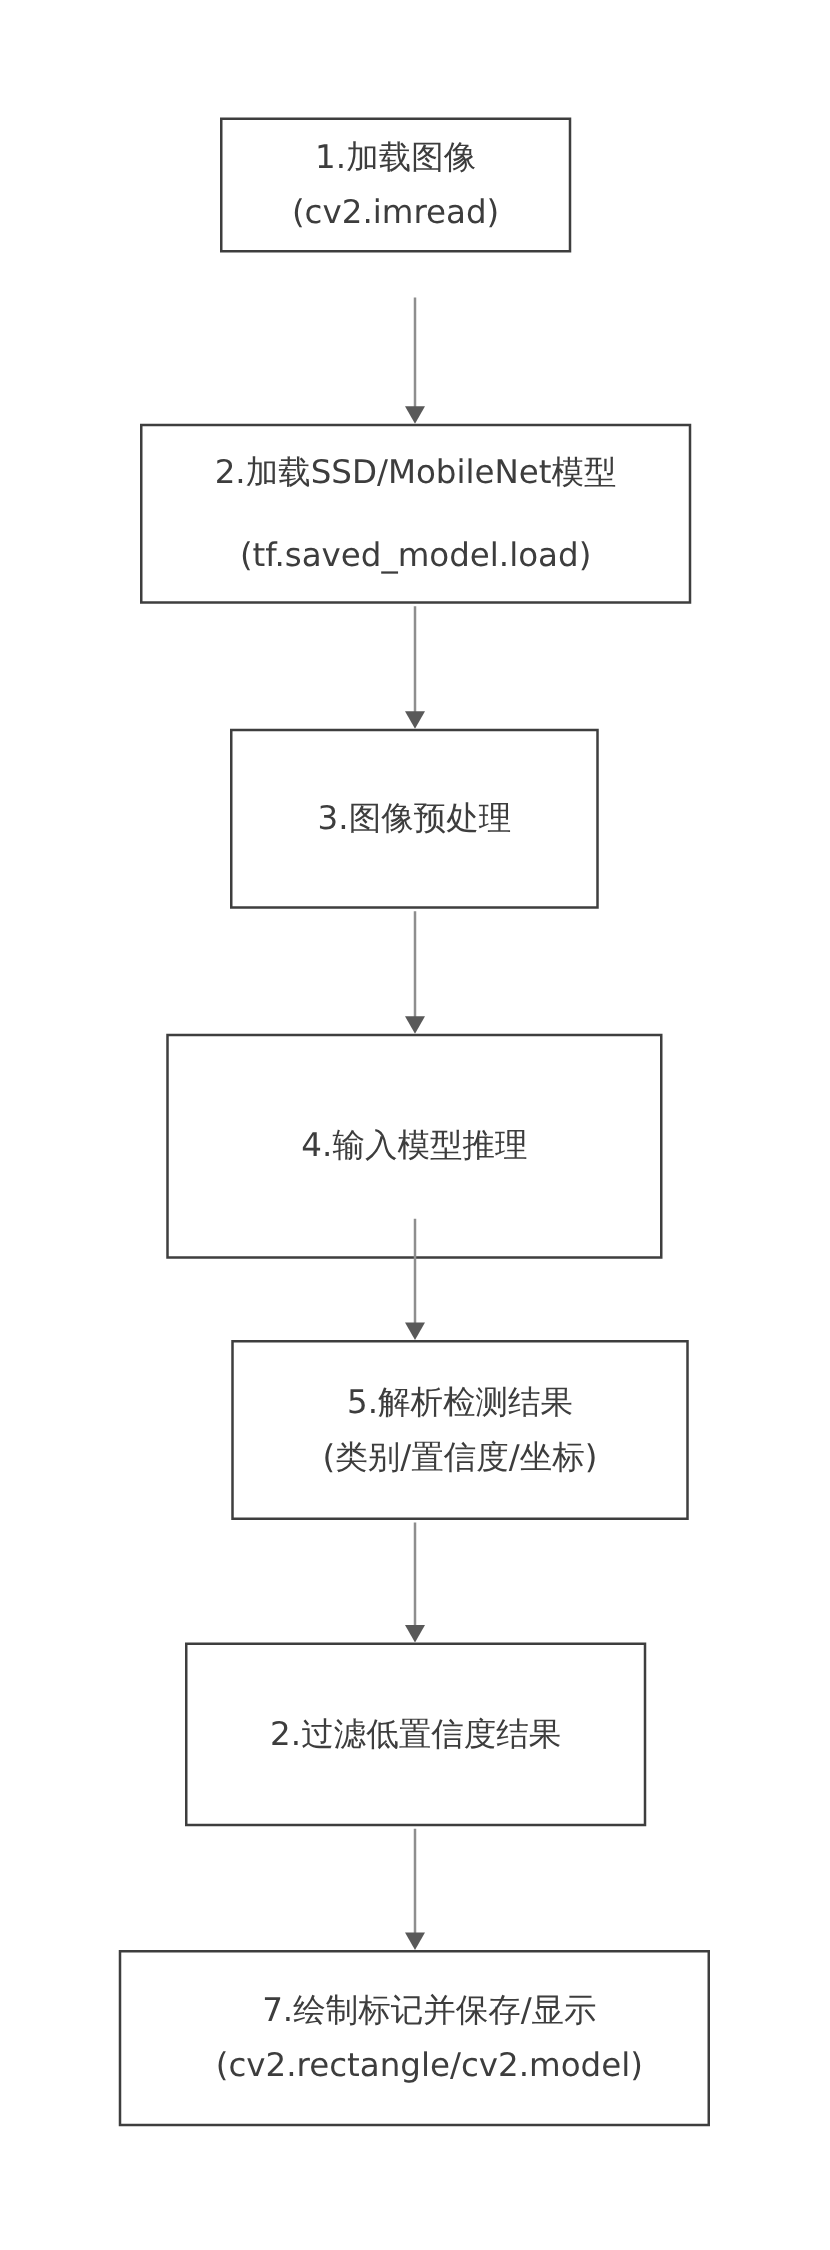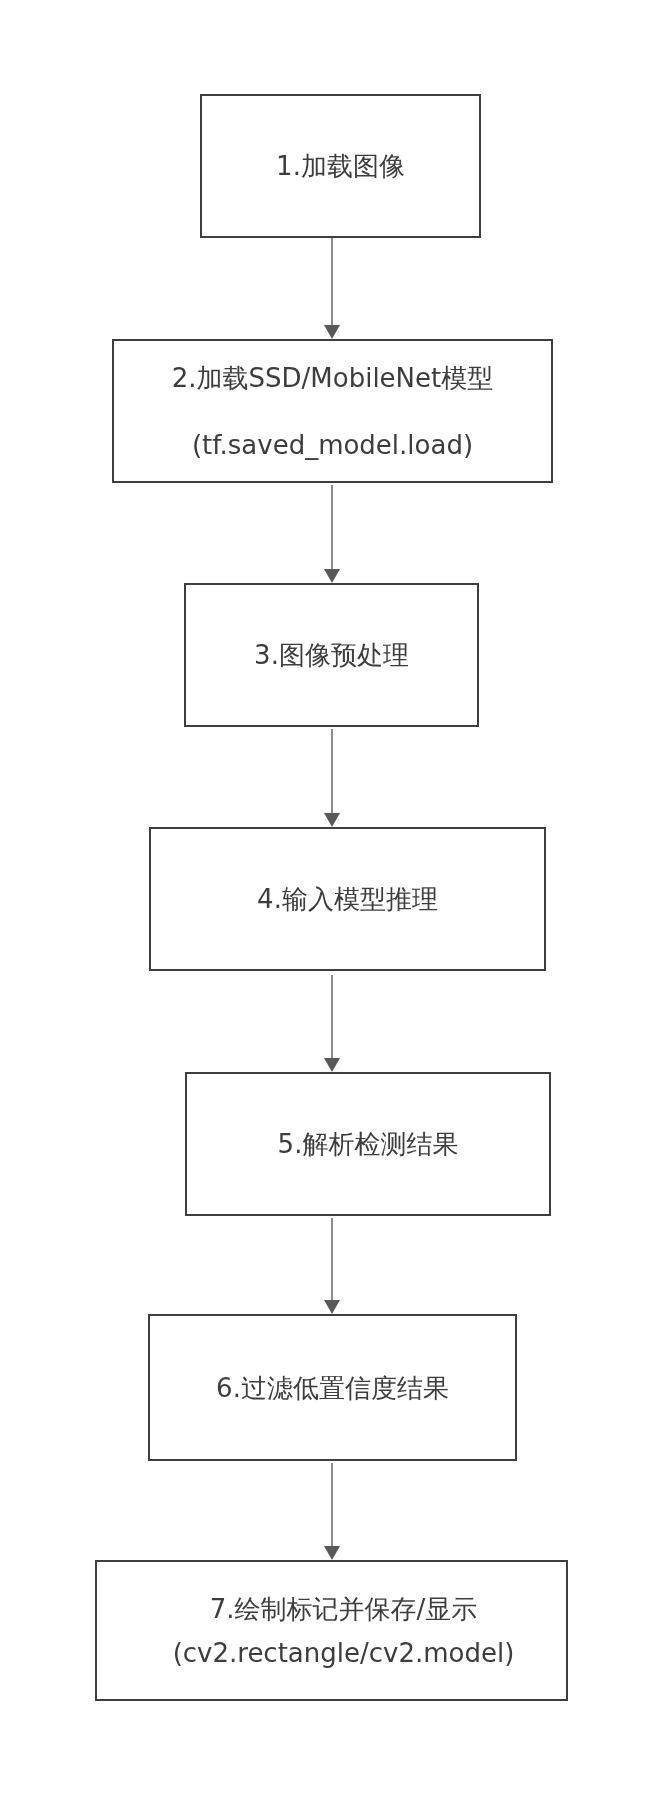--- a/index.html
+++ b/index.html
@@ -24,24 +24,24 @@
     flex-direction: column;
     align-items: center;
     justify-content: center;
     text-align: center;
     color: #3d3d3d;
     font-size: 26px;
     line-height: 44px;
     white-space: nowrap;
   }
   
-  #n1 { left: 200px; top:   94px; width: 281px; height: 144px; justify-content: center; }
+  #n1 { left: 176px; top:   94px; width: 281px; height: 108px; justify-content: center; }
   #n2 { left: 112px; top:  339px; width: 441px; height: 144px; gap: 23px; }
   #n3 { left: 184px; top:  583px; width: 295px; height: 144px; }
-  #n4 { left: 133px; top:  827px; width: 397px; height: 144px; margin-left: 16px; }
+  #n4 { left: 133px; top:  827px; width: 397px; height: 180px; }
   #n5 { left: 149px; top: 1072px; width: 366px; height: 144px; margin-left: 36px; }
   #n6 { left: 148px; top: 1314px; width: 369px; height: 147px; }
   #n7 { left:  95px; top: 1560px; width: 473px; height: 141px; padding-left: 24px; }
 
   .arrow {
     position: absolute;
     left: 324px;      
     width: 16px;
   }
   #a1 { top:  238px; height: 101px; }
@@ -70,20 +70,21 @@
     border-top: 14px solid #595959;
   }
 </style>
 </head>
 <body>
 
 <div class="stage">
 
   <div class="node" id="n1">
     <div>1.加载图像</div>
+    <div>(cv2.imread)</div>
   </div>
 
   <div class="arrow" id="a1">
     <div class="shaft"></div>
     <div class="head"></div>
   </div>
 
   <div class="node" id="n2">
     <div>2.加载SSD/MobileNet模型</div>
     <div>(tf.saved_model.load)</div>
@@ -107,29 +108,30 @@
     <div>4.输入模型推理</div>
   </div>
 
   <div class="arrow" id="a4">
     <div class="shaft"></div>
     <div class="head"></div>
   </div>
 
   <div class="node" id="n5">
     <div>5.解析检测结果</div>
+    <div>(类别/置信度/坐标)</div>
   </div>
 
   <div class="arrow" id="a5">
     <div class="shaft"></div>
     <div class="head"></div>
   </div>
 
   <div class="node" id="n6">
-    <div>6.过滤低置信度结果</div>
+    <div>2.过滤低置信度结果</div>
   </div>
 
   <div class="arrow" id="a6">
     <div class="shaft"></div>
     <div class="head"></div>
   </div>
 
   <div class="node" id="n7">
     <div>7.绘制标记并保存/显示</div>
     <div>(cv2.rectangle/cv2.model)</div>

